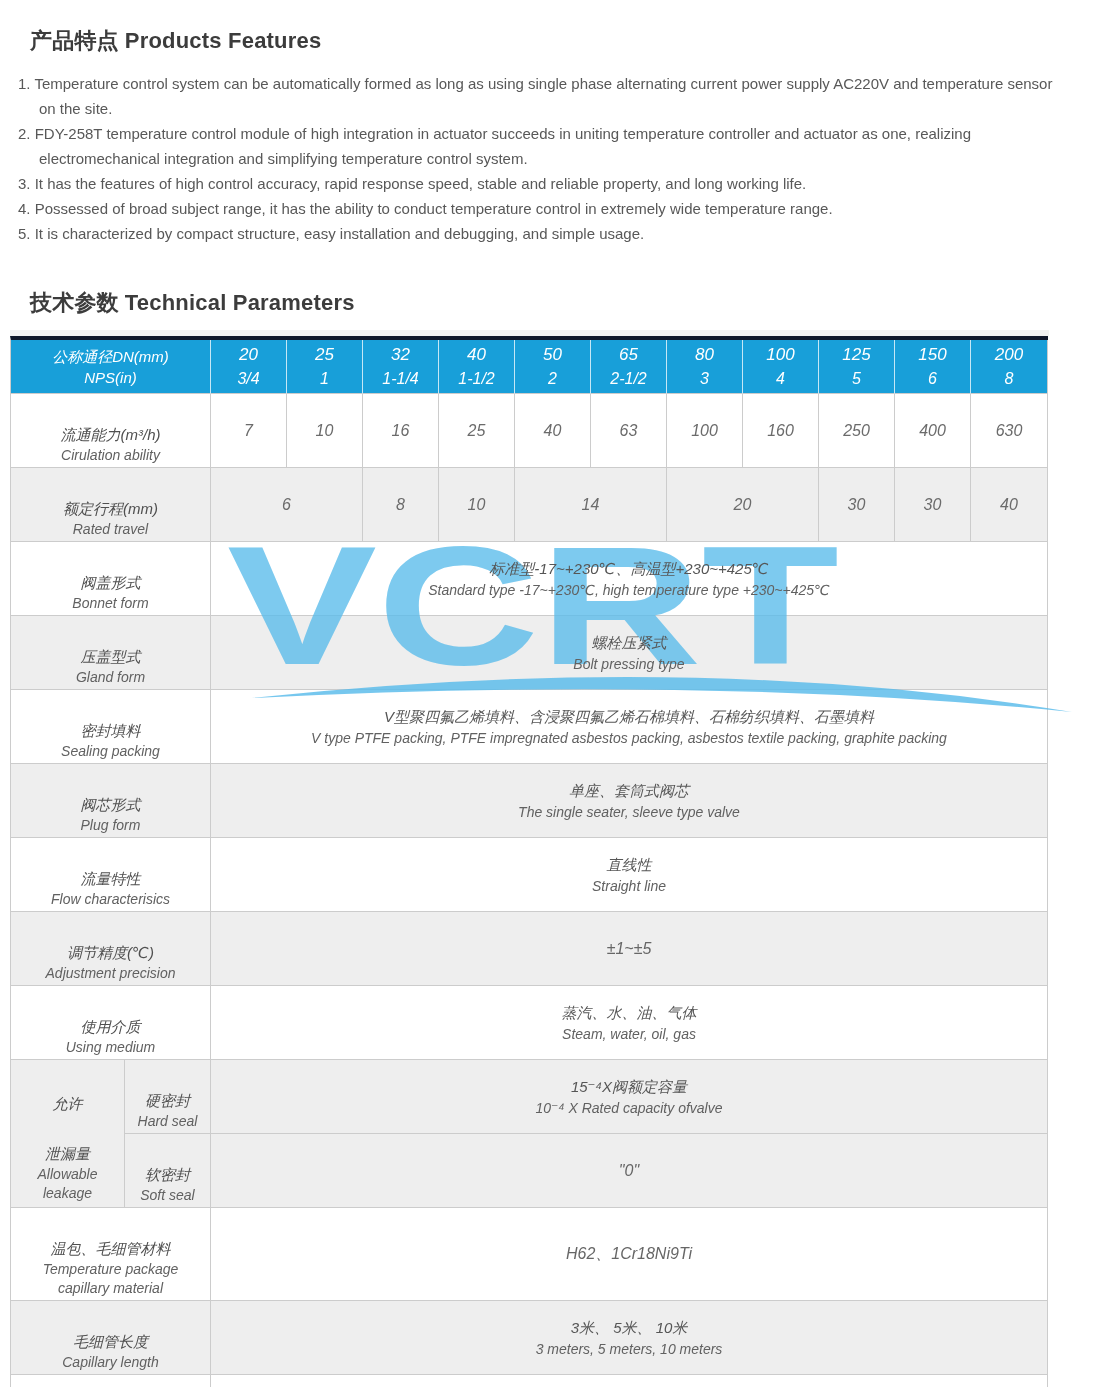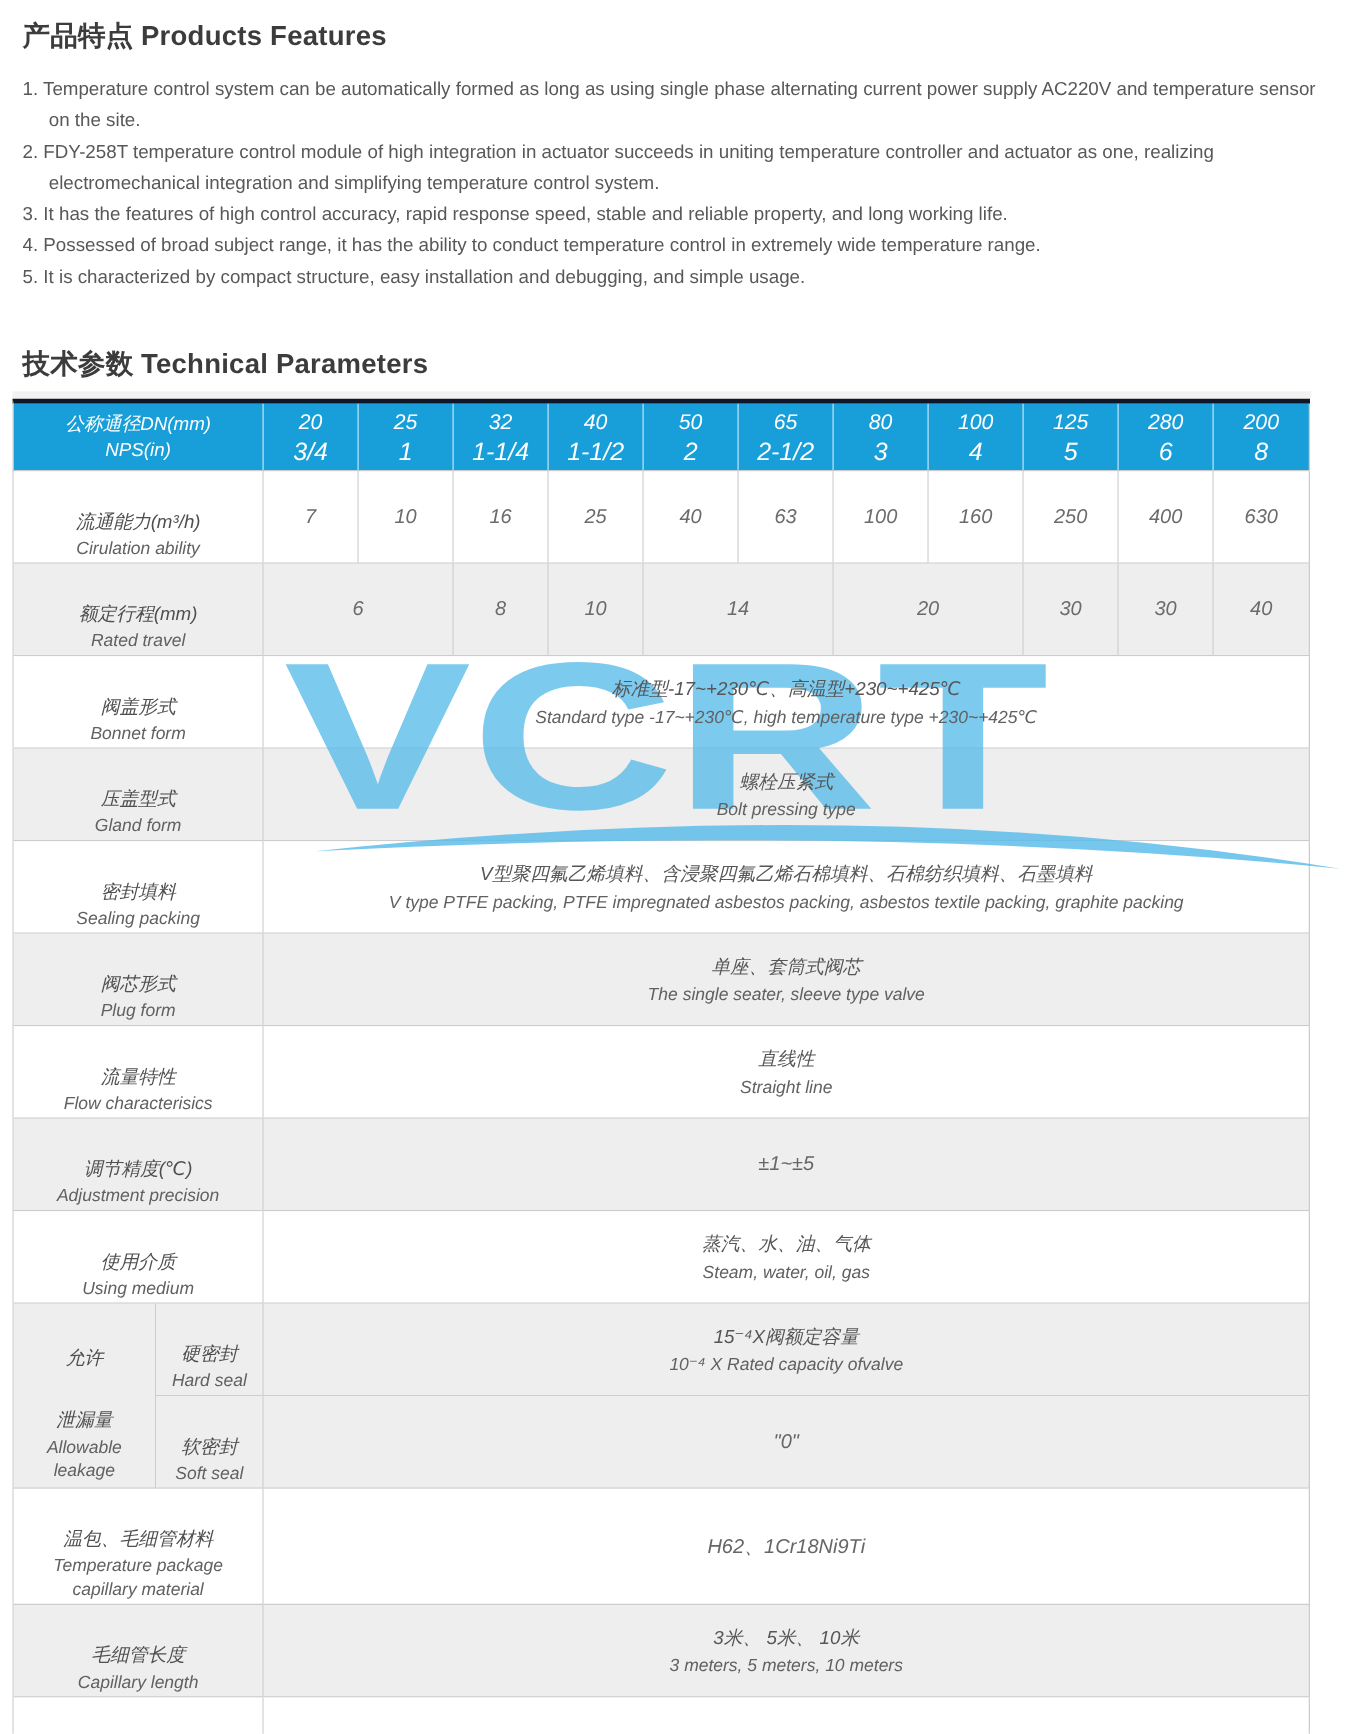--- a/index.html
+++ b/index.html
@@ -4,21 +4,21 @@
 <style>
   html,body{margin:0;padding:0;background:#ffffff;}
   body{
     width:1094px;height:1387px;overflow:hidden;
     font-family:"Liberation Sans","DejaVu Sans",sans-serif;
     color:#4a4a4a;-webkit-font-smoothing:antialiased;
   }
   .content{padding:14px 27px 0 18px;}
 
   
-  .sec-title{font-size:22px;font-weight:bold;color:#3c3c3c;margin:0;letter-spacing:0.2px;}
+  .sec-title{font-size:22px;font-weight:bold;color:#3c3c3c;margin:12px;letter-spacing:0.2px;}
   .sec-title .en{margin-left:6px;}
 
   
   .cn-list{margin:16px 0 0 0;}
   .cn-item{font-size:15px;line-height:29px;color:#4a4a4a;}
   .en-list{margin:15px 0 0 0;}
   .en-item{font-size:15px;line-height:25px;color:#585858;padding-left:21px;text-indent:-21px;}
 
   .params-heading{margin-top:42px;}
 
@@ -35,21 +35,21 @@
     overflow:hidden;
   }
   tr.alt td{background:#eeeeee;}
   tr.plain td{background:#ffffff;}
 
   
   tr.thead td{background:#189fd9;color:#ffffff;border-right:1px solid rgba(255,255,255,0.75);border-bottom:1px solid #cccccc;}
   tr.thead td:last-child{border-right:1px solid #cccccc;}
   .hlab{font-size:15px;line-height:21px;color:#ffffff;}
   .hdn{font-size:17px;line-height:25px;}
-  .hnps{font-size:20px;line-height:24px;}
+  .hnps{font-size:16px;line-height:24px;}
 
   
   tr.r54{height:54px;}  tr.r58{height:58px;}  tr.r50{height:50px;}
   tr.r55{height:55px;}  tr.r52{height:52px;}  tr.r53{height:53px;}
   tr.r85{height:85px;}  tr.r77{height:77px;}
 
   
   .lab-cn{font-size:15px;color:#4f4f4f;line-height:22px;margin-top:28px;}
   .lab-en{font-size:14px;color:#616161;line-height:19px;}
   .num{font-size:16px;color:#6b6b6b;}
@@ -145,21 +145,21 @@
           </td>
       <td>
             <div class="hdn ct">100</div>
             <div class="hnps ct">4</div>
           </td>
       <td>
             <div class="hdn ct">125</div>
             <div class="hnps ct">5</div>
           </td>
       <td>
-            <div class="hdn ct">280</div>
+            <div class="hdn ct">150</div>
             <div class="hnps ct">6</div>
           </td>
       <td>
             <div class="hdn ct">200</div>
             <div class="hnps ct">8</div>
           </td>
     </tr>
 
     <tr class="plain r58">
       <td colspan="2">

